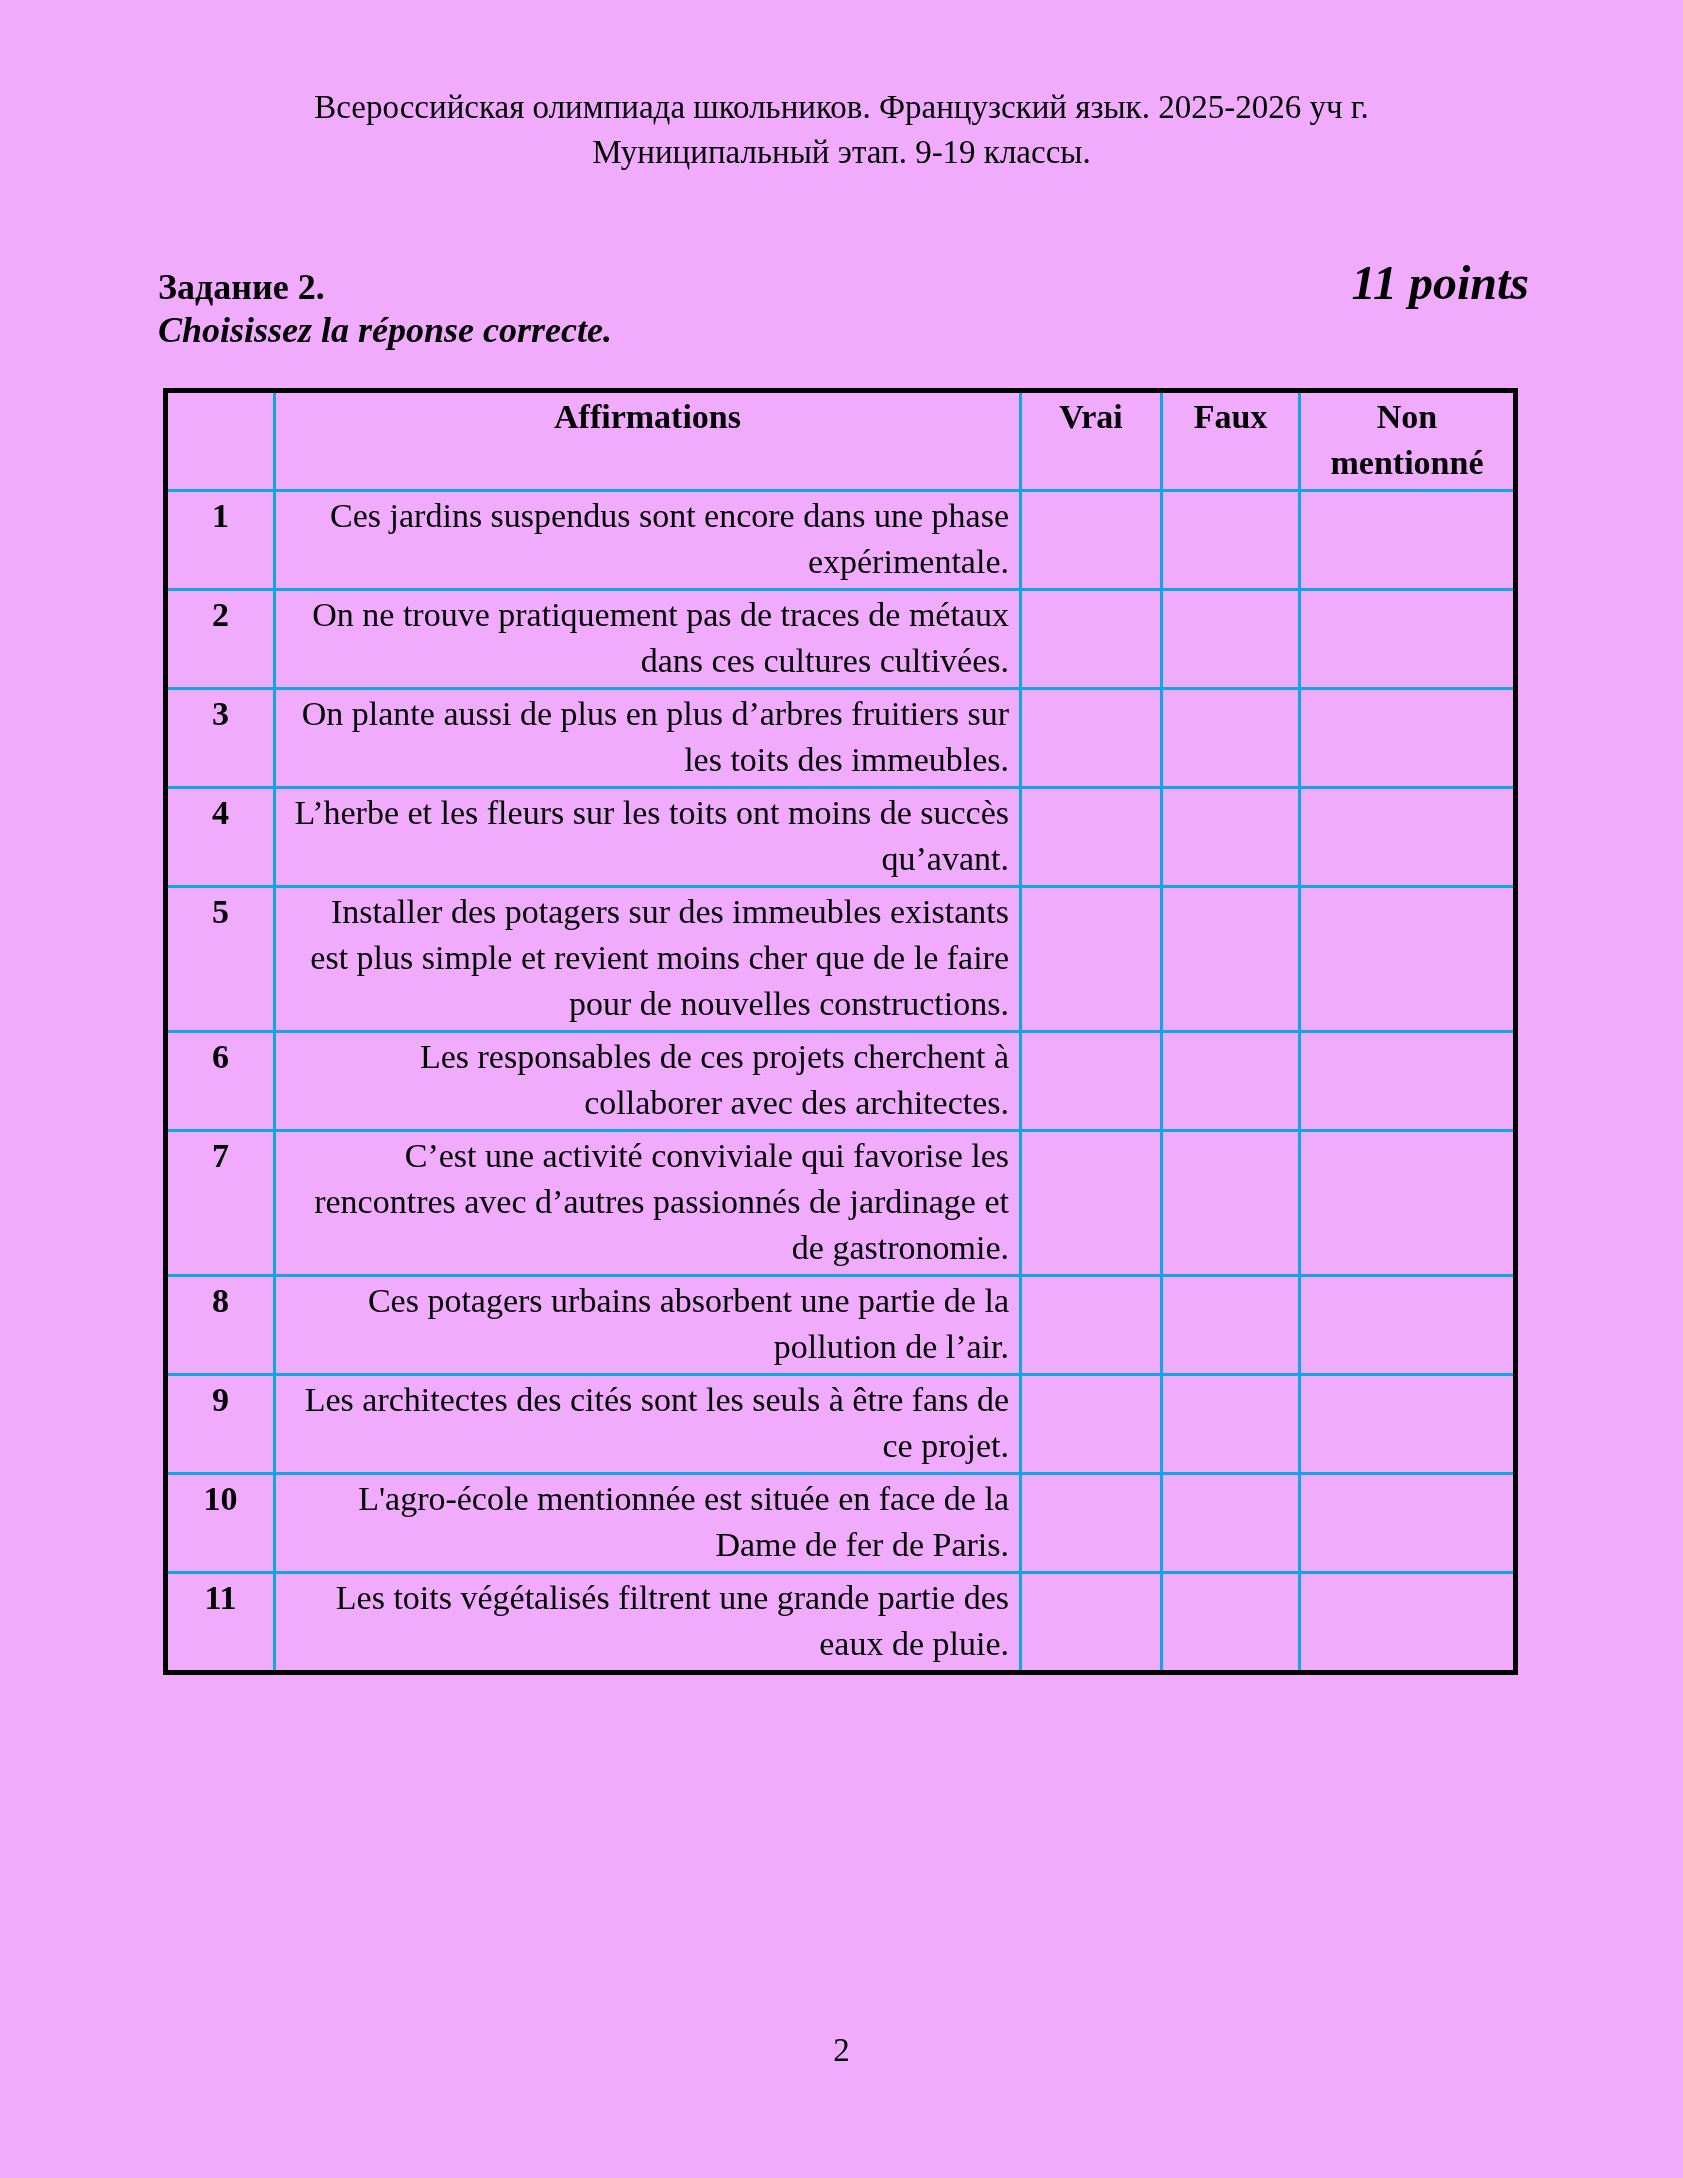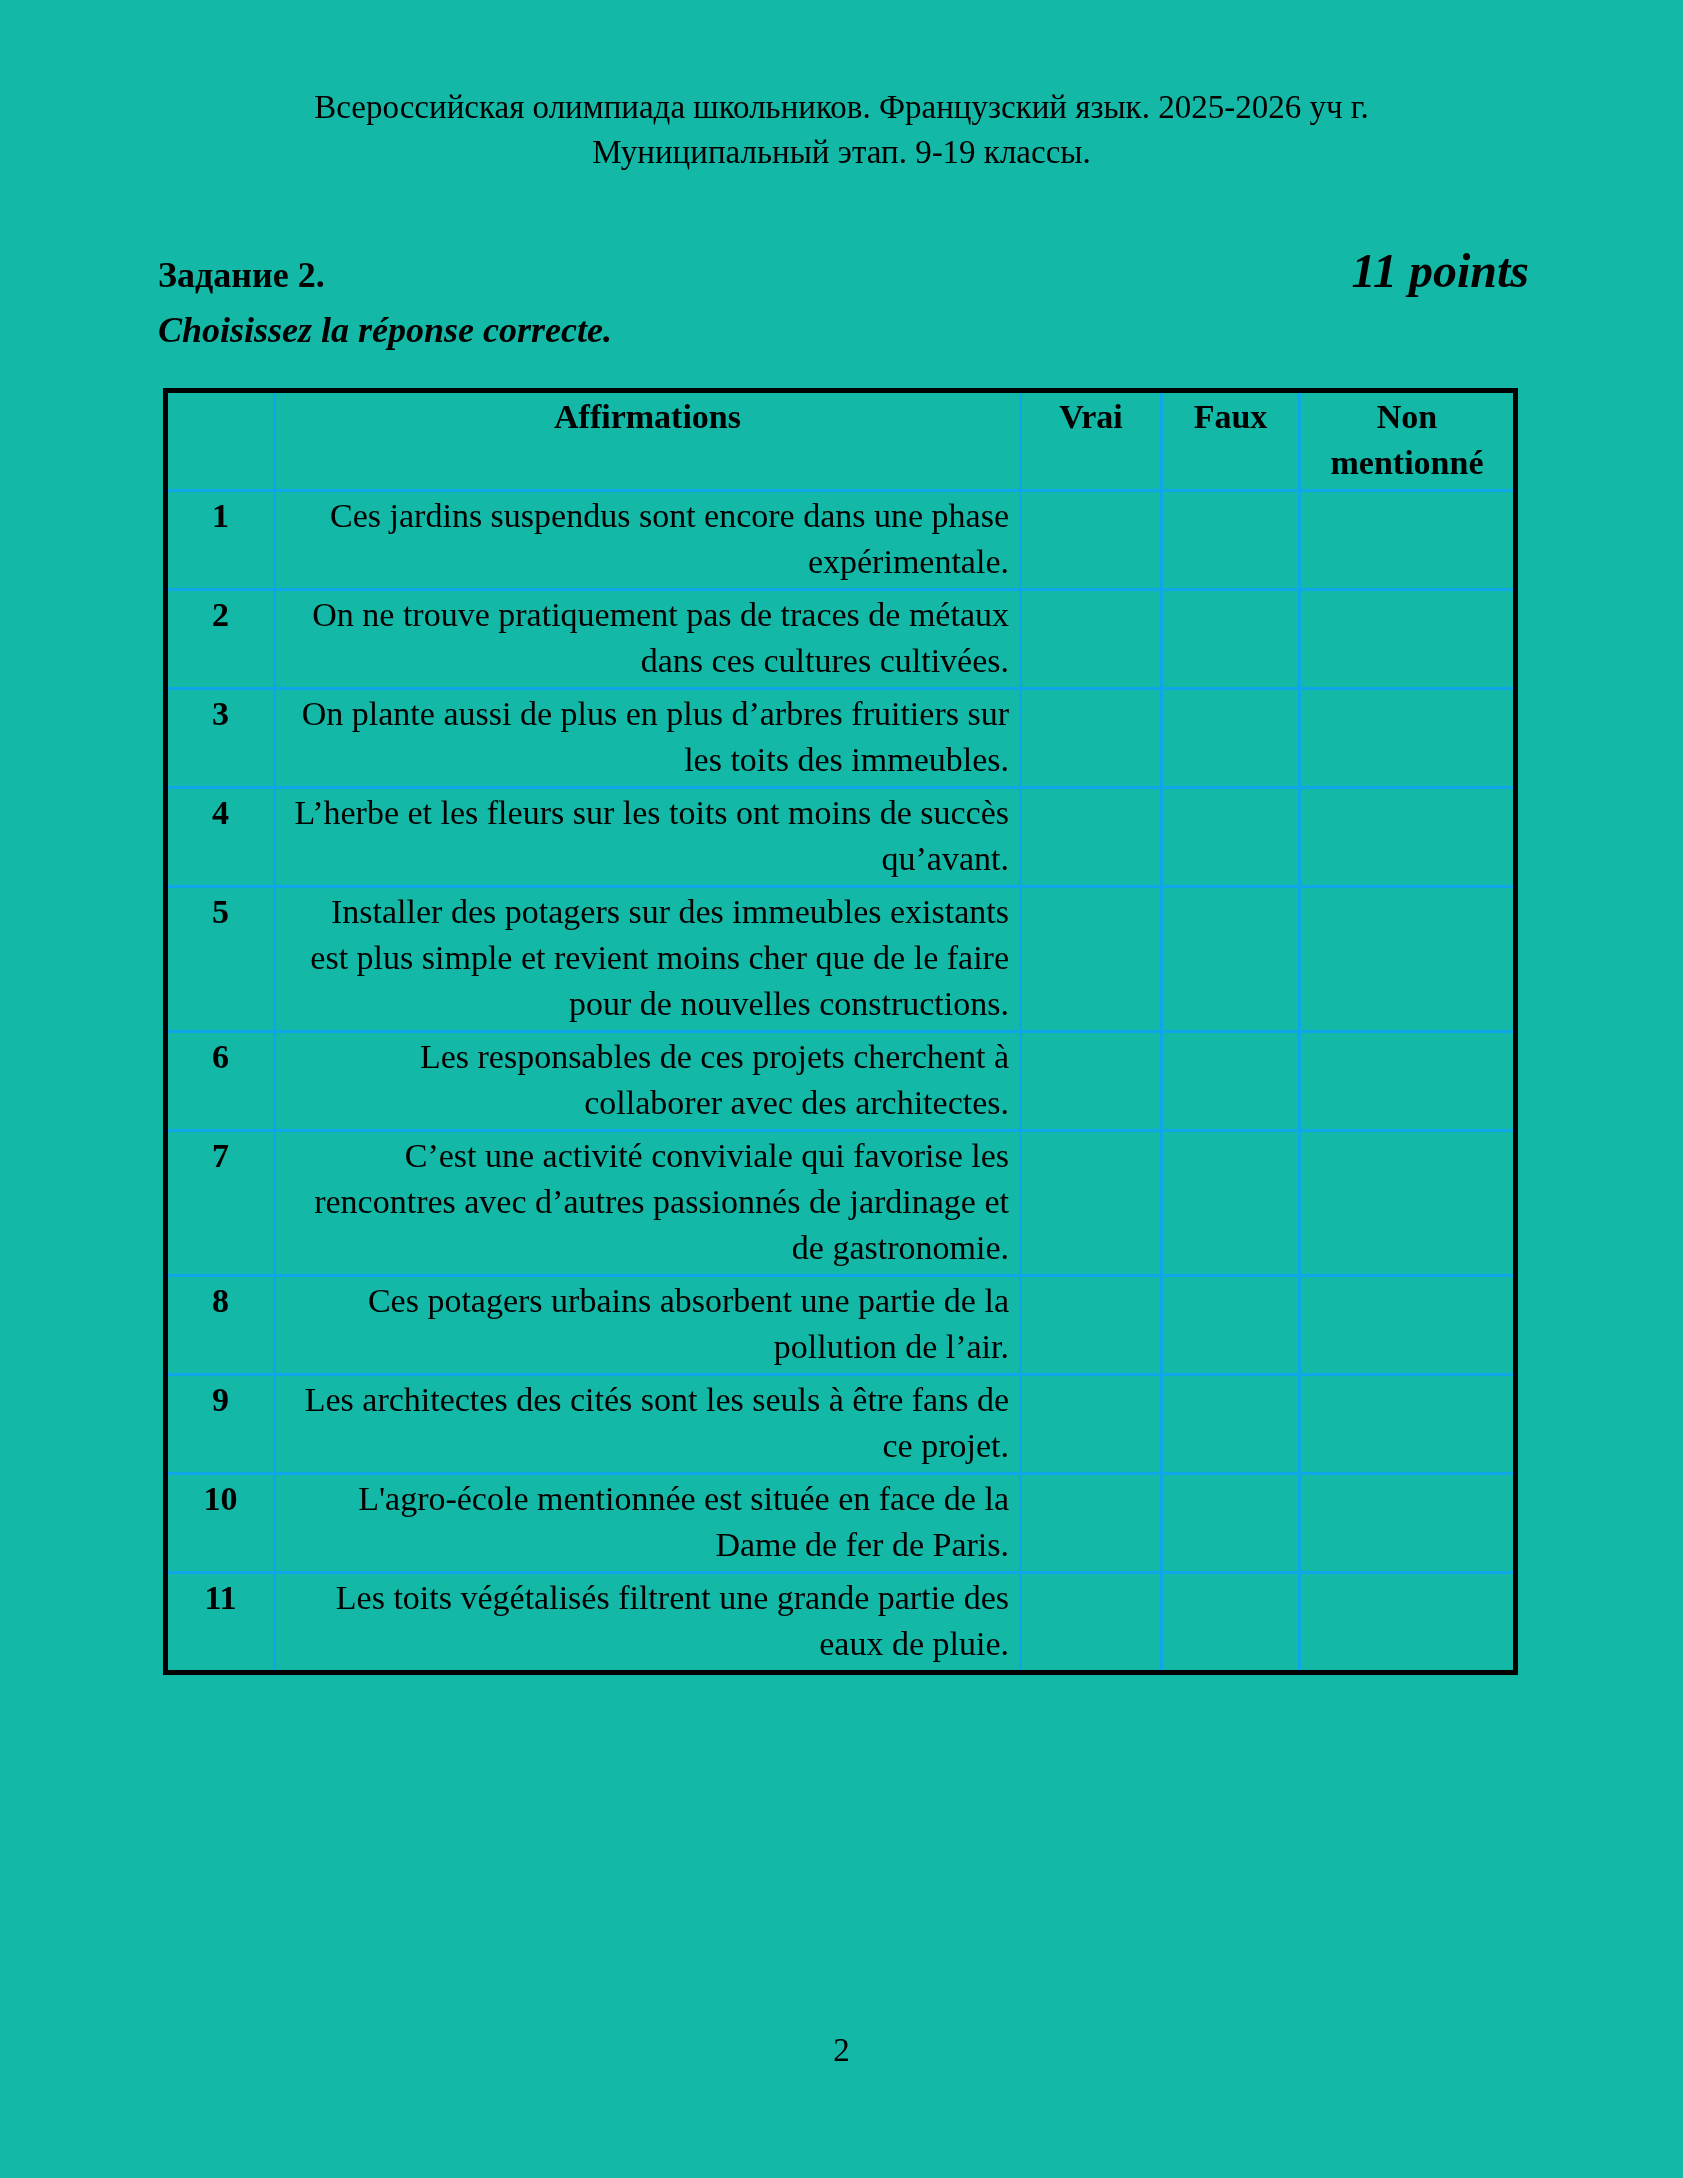--- a/index.html
+++ b/index.html
@@ -1,37 +1,37 @@
 <!DOCTYPE html>
 <html><head>
 <meta charset="utf-8">
 <style>
   * { margin: 0; padding: 0; box-sizing: border-box; }
   html, body { background: #ffffff; }
   .page {
     position: relative;
     width: 1683px;
     height: 2178px;
-    background: #14b8a6;
+    background: #f0abfc;
     color: #000000;
     font-family: "Liberation Serif", "DejaVu Serif", serif;
     overflow: hidden;
   }
   .doc-header {
     position: absolute;
     top: 85px;
     left: 0;
     width: 100%;
     text-align: center;
     font-size: 33px;
     line-height: 45px;
   }
   .task-line {
     position: absolute;
-    top: 243px;
+    top: 255px;
     left: 158px;
     width: 1371px;
     display: flex;
     justify-content: space-between;
     align-items: baseline;
   }
   .task-title {
     font-size: 36px;
     font-weight: bold;
   }

